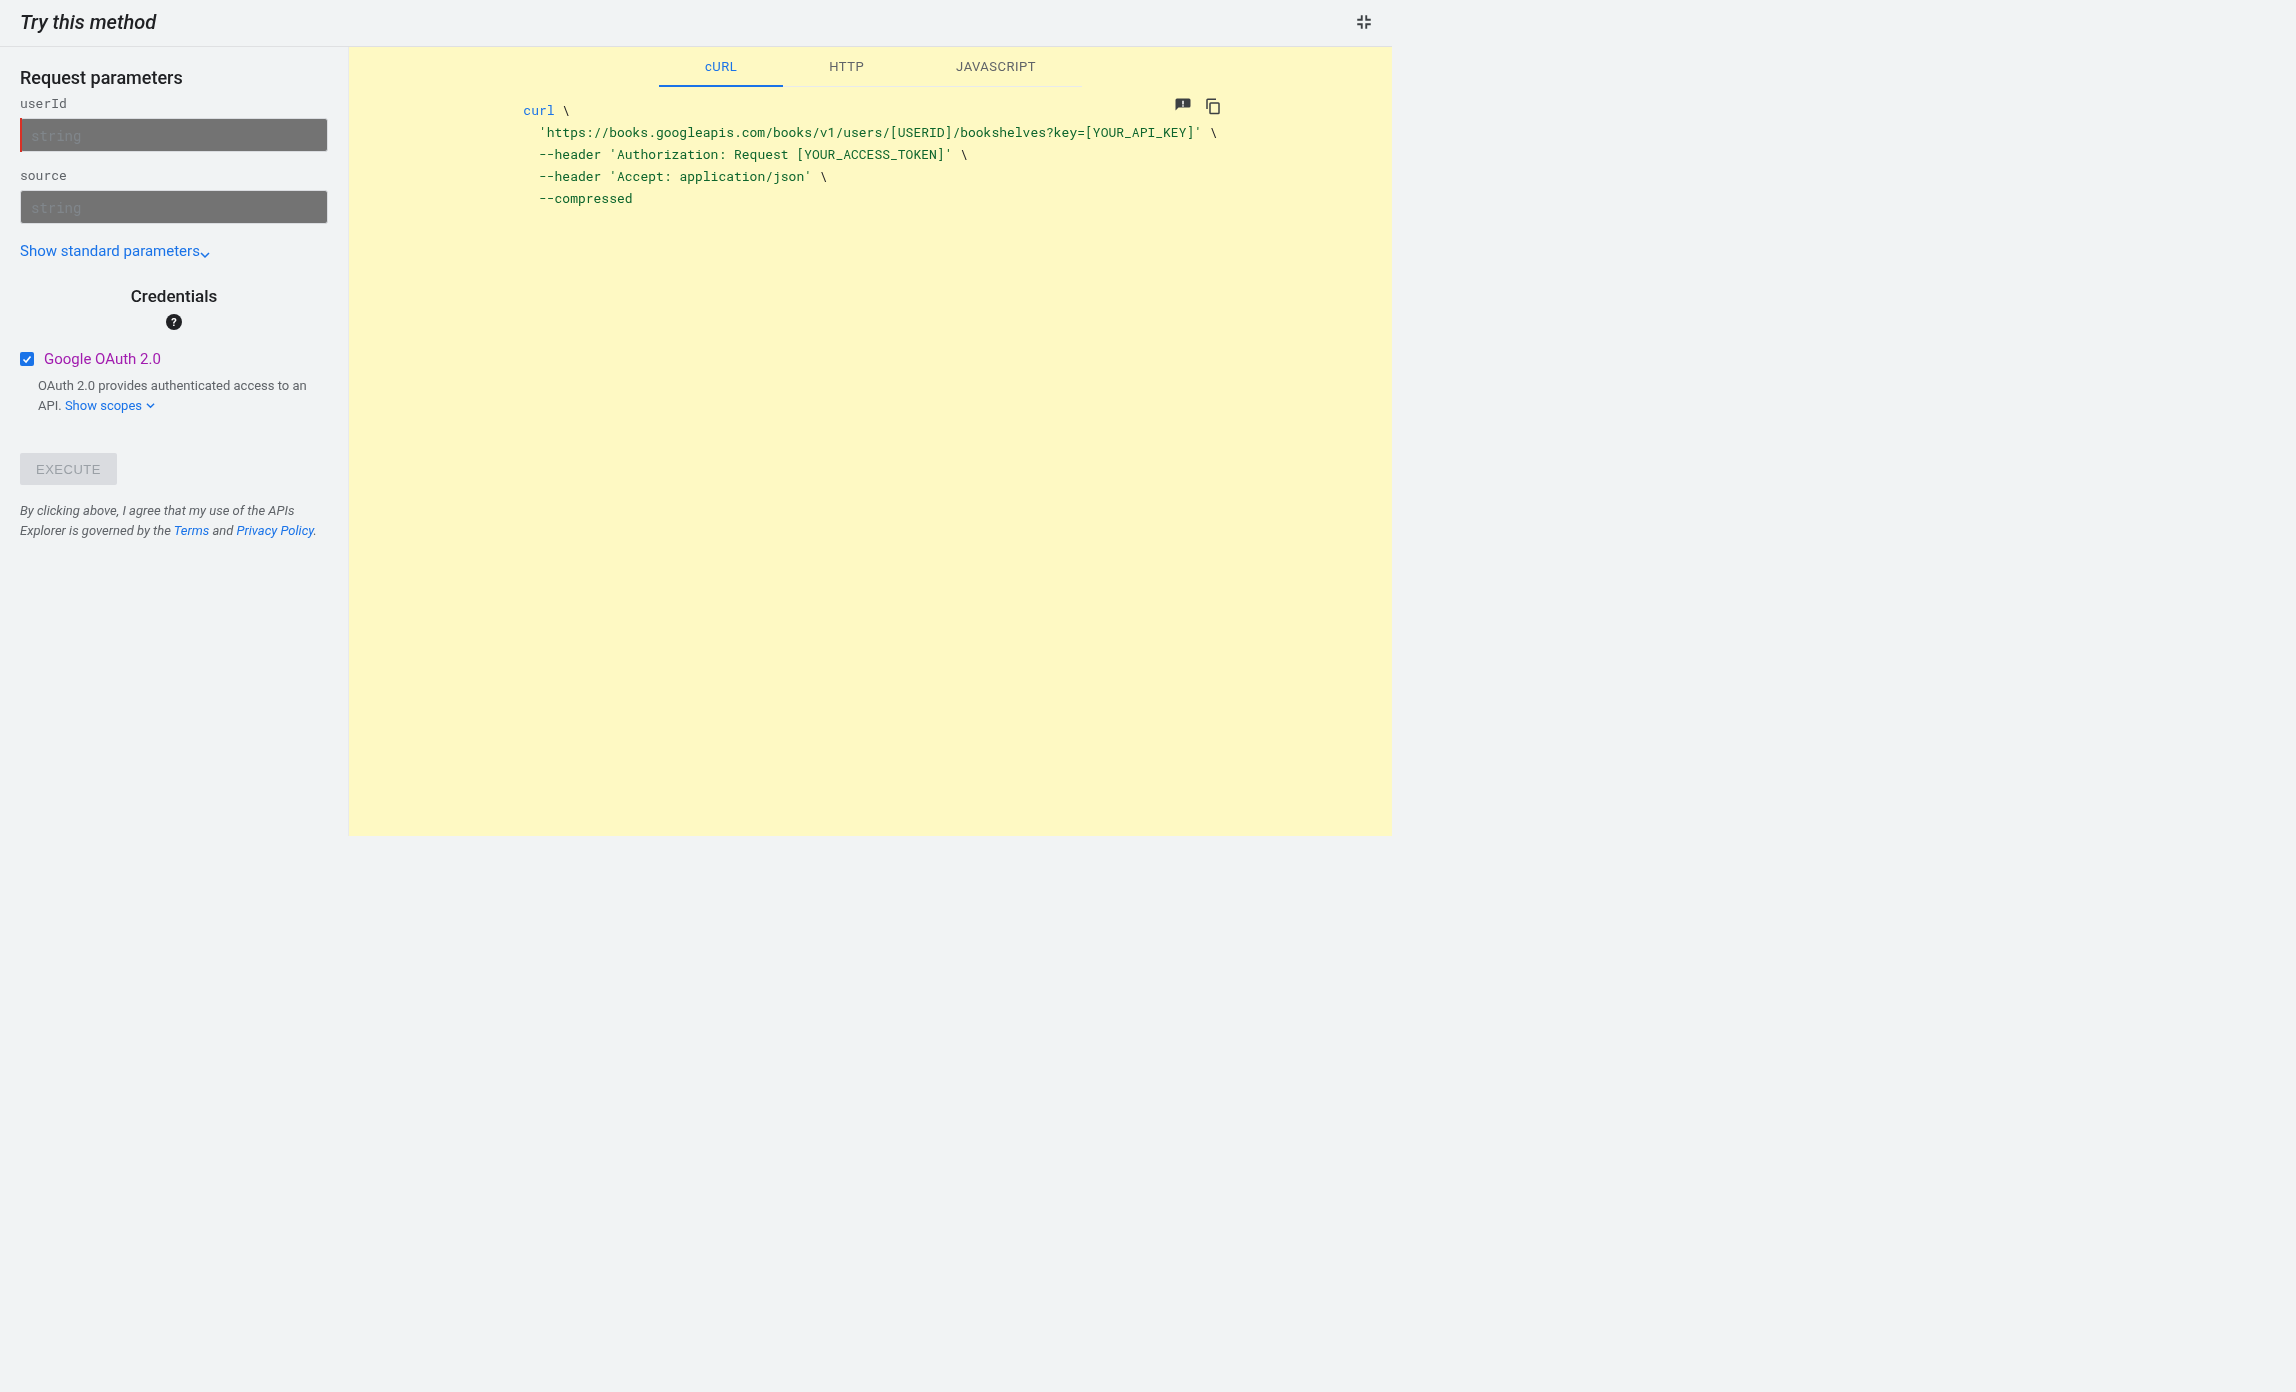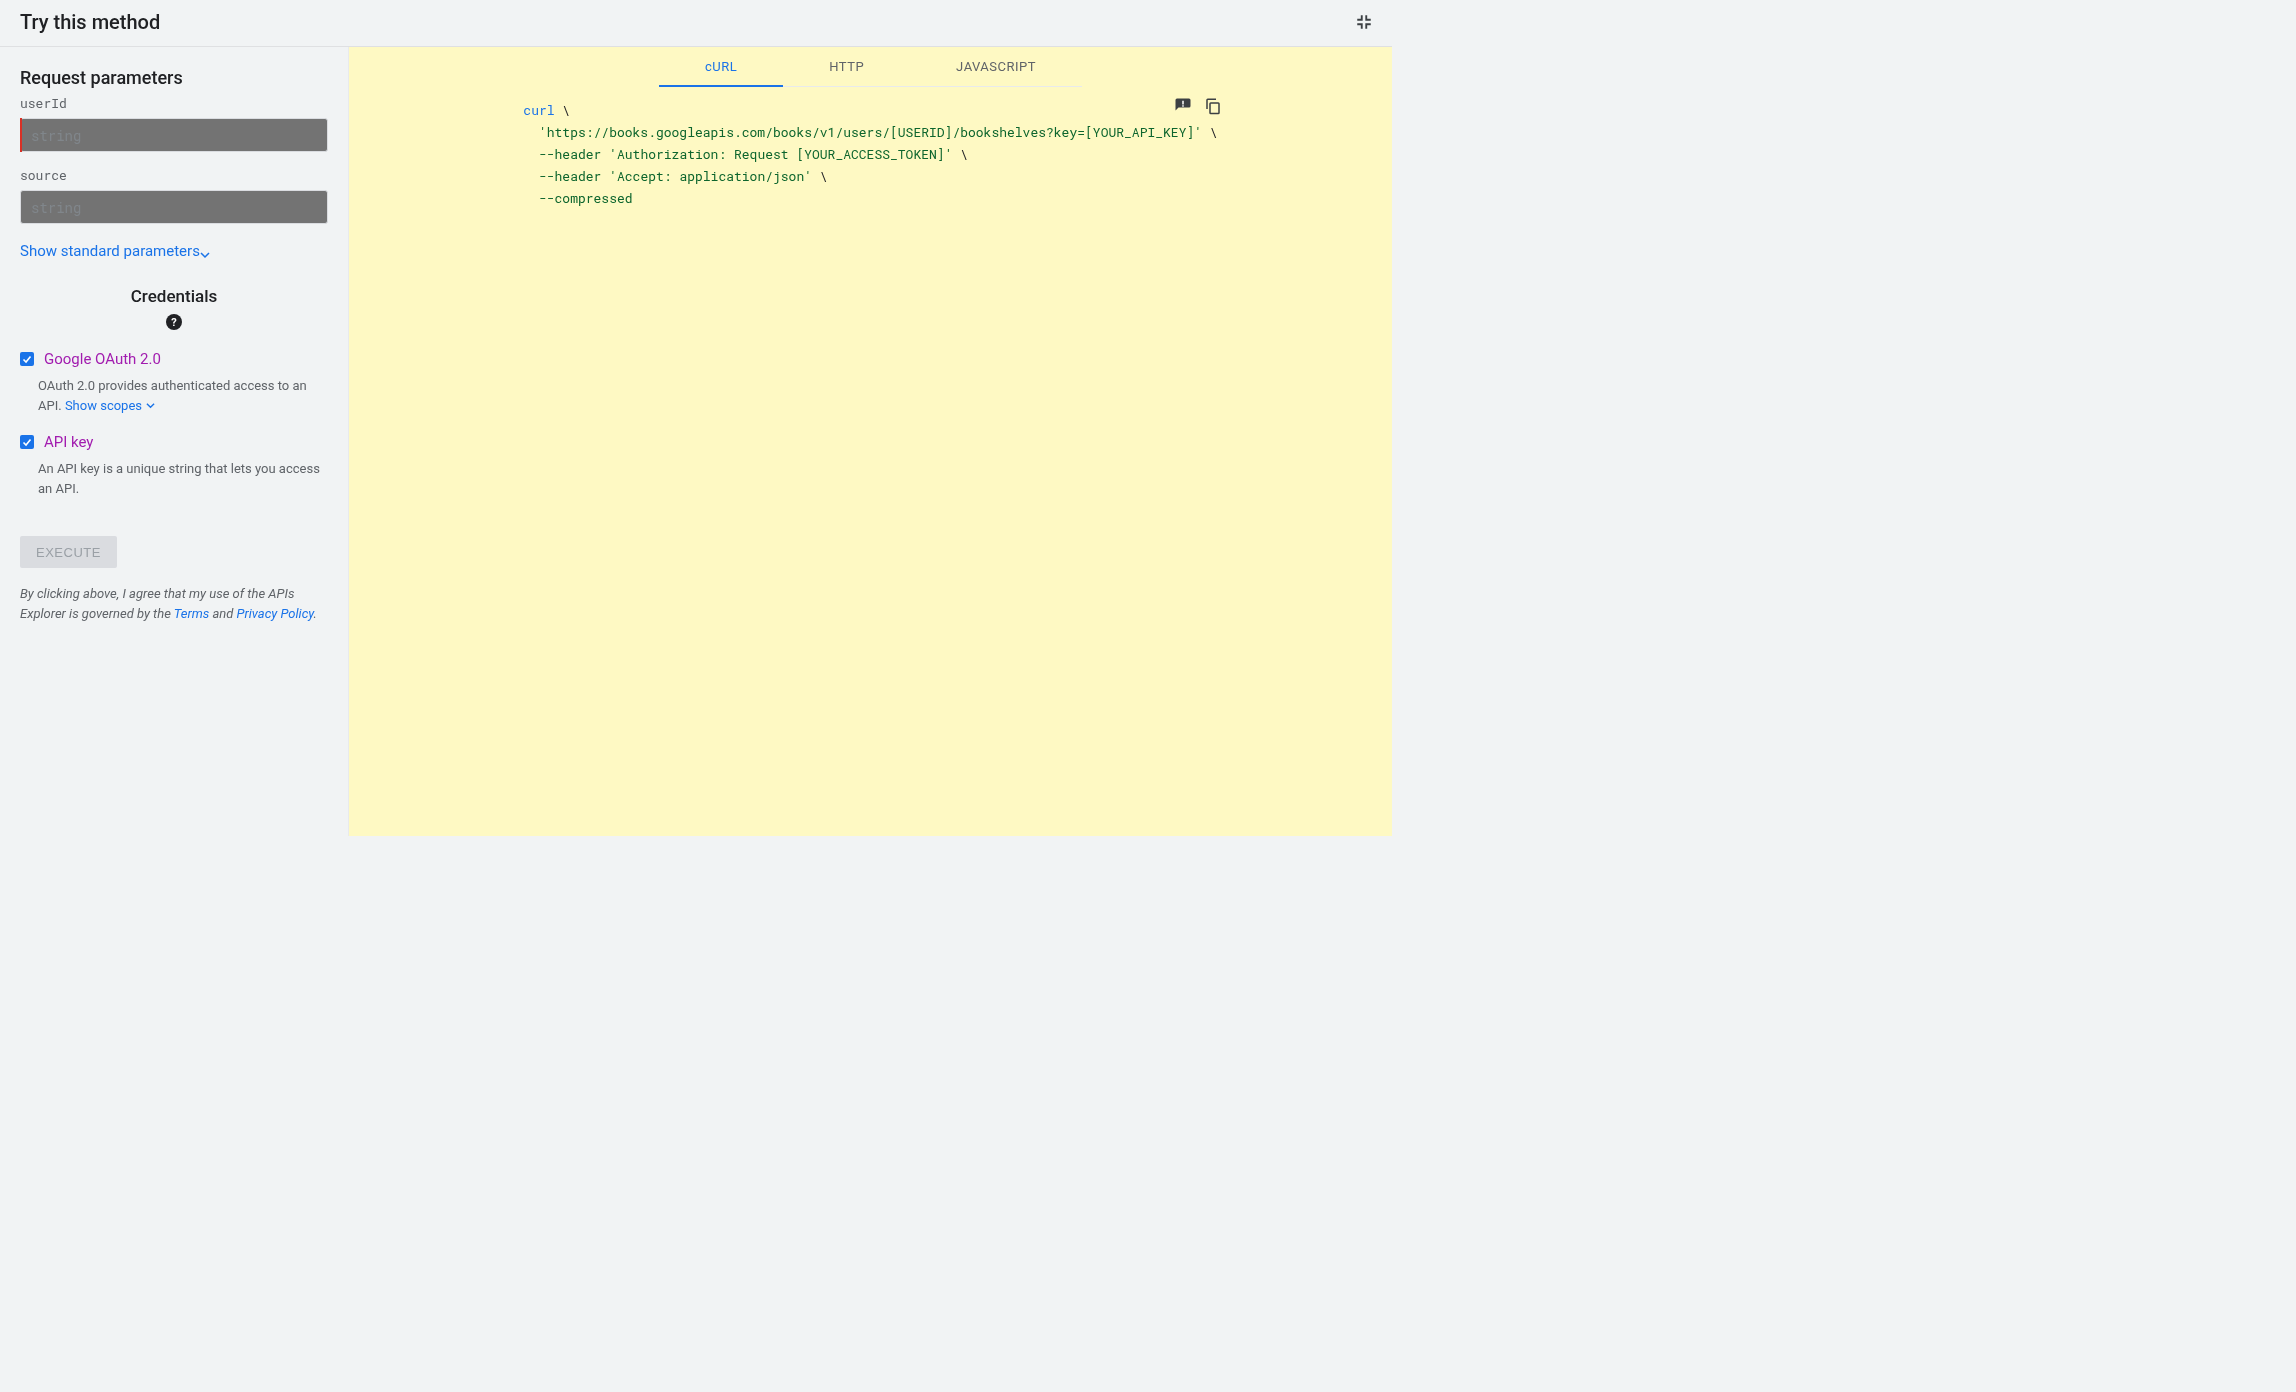--- a/index.html
+++ b/index.html
@@ -11,20 +11,21 @@
     width: 1392px;
     height: 836px;
     overflow: hidden;
   }
   .page-header {
     display: flex;
     justify-content: space-between;
     align-items: center;
     padding: 10px 16px 12px 20px;
     border-bottom: 1px solid #dfe0e2;
+    font-style: italic;
   }
   .page-title {
     font-size: 20px;
     font-weight: 500;
     color: #202124;
   }
   .collapse-btn {
     width: 24px;
     height: 24px;
     background: none;
@@ -297,31 +298,20 @@
         <span>OAuth 2.0 provides authenticated access to an API.</span>
         <span class="scopes-link">
           <span>Show scopes</span>
           <svg class="chev" width="9" height="9" viewBox="0 0 10 10">
               <path d="M1 3 L5 7 L9 3" fill="none" stroke="#1a73e8" stroke-width="1.5"></path>
             </svg>
         </span>
       </div>
     </div>
 
-    <div class="cred-item">
-      <div class="cred-head">
-        <span class="checkbox">
-          <svg width="10" height="10" viewBox="0 0 10 10">
-              <path d="M1.5 5.5 L4 8 L8.5 2.5" fill="none" stroke="#fff" stroke-width="1.6"></path>
-            </svg>
-        </span>
-        <span class="cred-label">API key</span>
-      </div>
-      <div class="cred-desc">An API key is a unique string that lets you access an API.</div>
-    </div>
 
     <button class="execute-btn">EXECUTE</button>
 
     <div class="disclaimer">
       <span>By clicking above, I agree that my use of the APIs Explorer is governed by the </span><a href="#">Terms</a><span class="and-text"> and </span><a href="#">Privacy Policy</a><span>.</span>
     </div>
   </div>
 
   <div class="right-panel">
     <div class="tabs">

